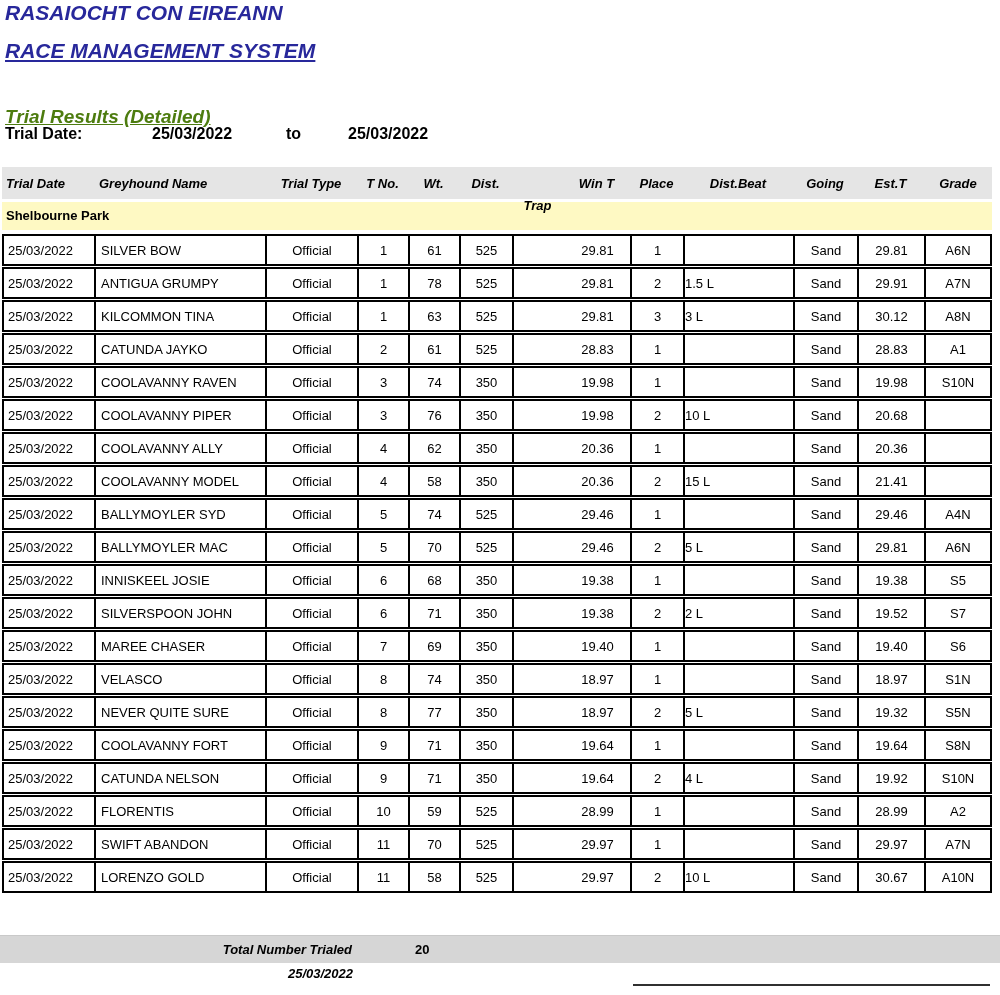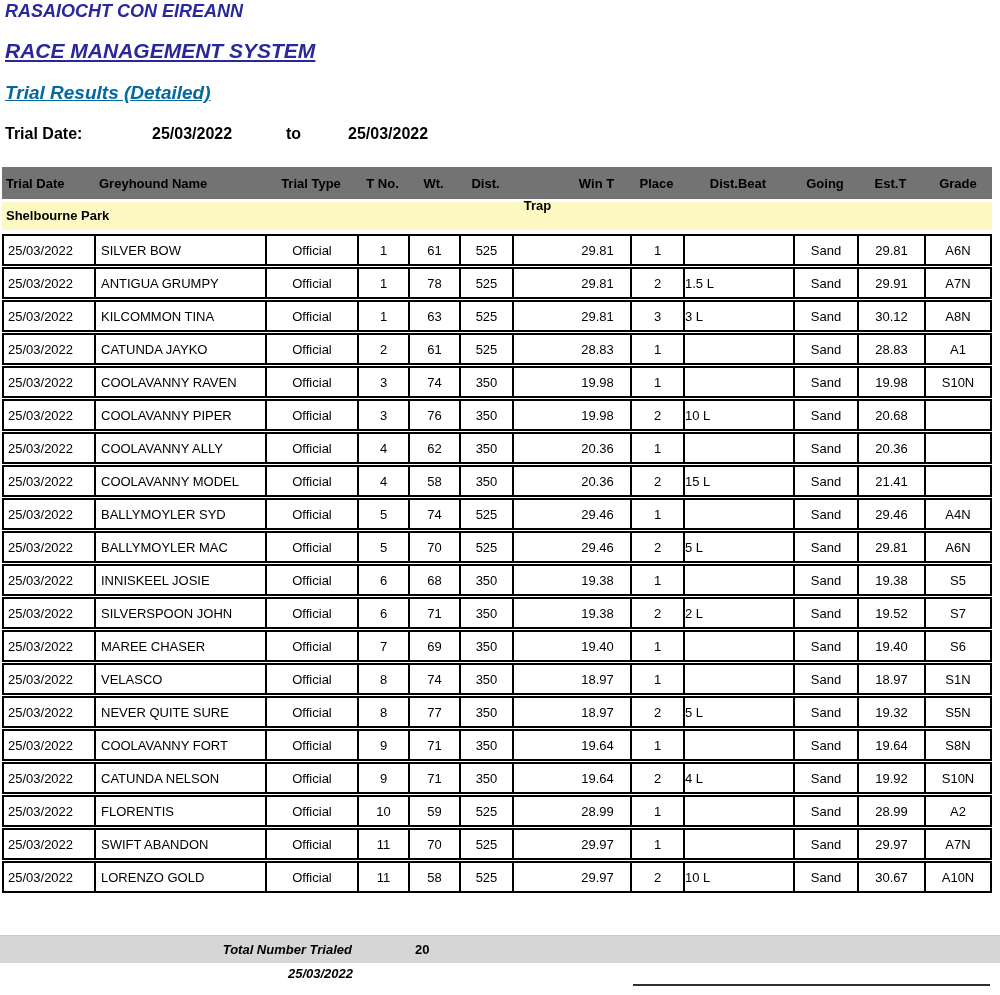--- a/index.html
+++ b/index.html
@@ -1,21 +1,21 @@
 <!DOCTYPE html>
 <html><head>
 <meta charset="utf-8">
 <style>
   * { margin:0; padding:0; box-sizing:border-box; }
   html,body { background:#ffffff; }
   body { width:1000px; height:995px; font-family:"Liberation Sans", sans-serif; color:#000; }
   .page { position:relative; width:1000px; height:995px; background:#fff; overflow:hidden; }
 
   
-  .title1 { position:absolute; left:5px; top:1px; font-size:18px; font-weight:bold; font-style:italic; color:#28289b; white-space:nowrap; }
+  .title1 { position:absolute; left:5px; top:1px; font-size:21px; font-weight:bold; font-style:italic; color:#28289b; white-space:nowrap; }
   .title2 { position:absolute; left:5px; top:39px; font-size:21px; font-weight:bold; font-style:italic; color:#28289b; text-decoration:underline; white-space:nowrap; }
   .title3 { position:absolute; left:5px; top:82px; font-size:19px; font-weight:bold; font-style:italic; color:#28289b; text-decoration:underline; white-space:nowrap; }
 
   
   .dateline { position:absolute; left:0; top:125px; width:1000px; height:22px; font-size:16px; font-weight:bold; }
   .dateline span { position:absolute; white-space:nowrap; }
   .dl-label { left:5px; }
   .dl-from  { left:152px; }
   .dl-to    { left:286px; }
   .dl-until { left:348px; }
@@ -51,31 +51,31 @@
   .fapproved { position:absolute; left:505px; top:1008px; font-size:13.5px; font-weight:bold; font-style:italic; }
   .fsig { position:absolute; left:633px; top:984px; width:357px; height:2px; background:#303030; }
 </style>
 </head>
 <body>
 
 <div class="page">
 
   <div class="title1" style="color: rgb(40, 40, 155);">RASAIOCHT CON EIREANN</div>
   <div class="title2" style="color: rgb(40, 40, 155);">RACE MANAGEMENT SYSTEM</div>
-  <div class="title3" style="color: #0369a1;">Trial Results (Detailed)</div>
+  <div class="title3" style="color: #4d7c0f; margin-top: 24px;">Trial Results (Detailed)</div>
 
   <div class="dateline">
     <span class="dl-label">Trial Date:</span>
     <span class="dl-from">25/03/2022</span>
     <span class="dl-to">to</span>
     <span class="dl-until">25/03/2022</span>
   </div>
 
   <div class="table">
-    <div class="theader" style="background: #737373;">
+    <div class="theader" style="background: #e5e5e5; font-style: italic;">
         <div class="cell c-trial_date hcell">Trial Date</div>
         <div class="cell c-name hcell">Greyhound Name</div>
         <div class="cell c-type hcell">Trial Type</div>
         <div class="cell c-tno hcell">T No.</div>
         <div class="cell c-wt hcell">Wt.</div>
         <div class="cell c-dist hcell">Dist.</div>
         <div class="cell c-trap hcell">Trap</div>
         <div class="cell c-wint hcell">Win T</div>
         <div class="cell c-place hcell">Place</div>
         <div class="cell c-beat hcell">Dist.Beat</div>

